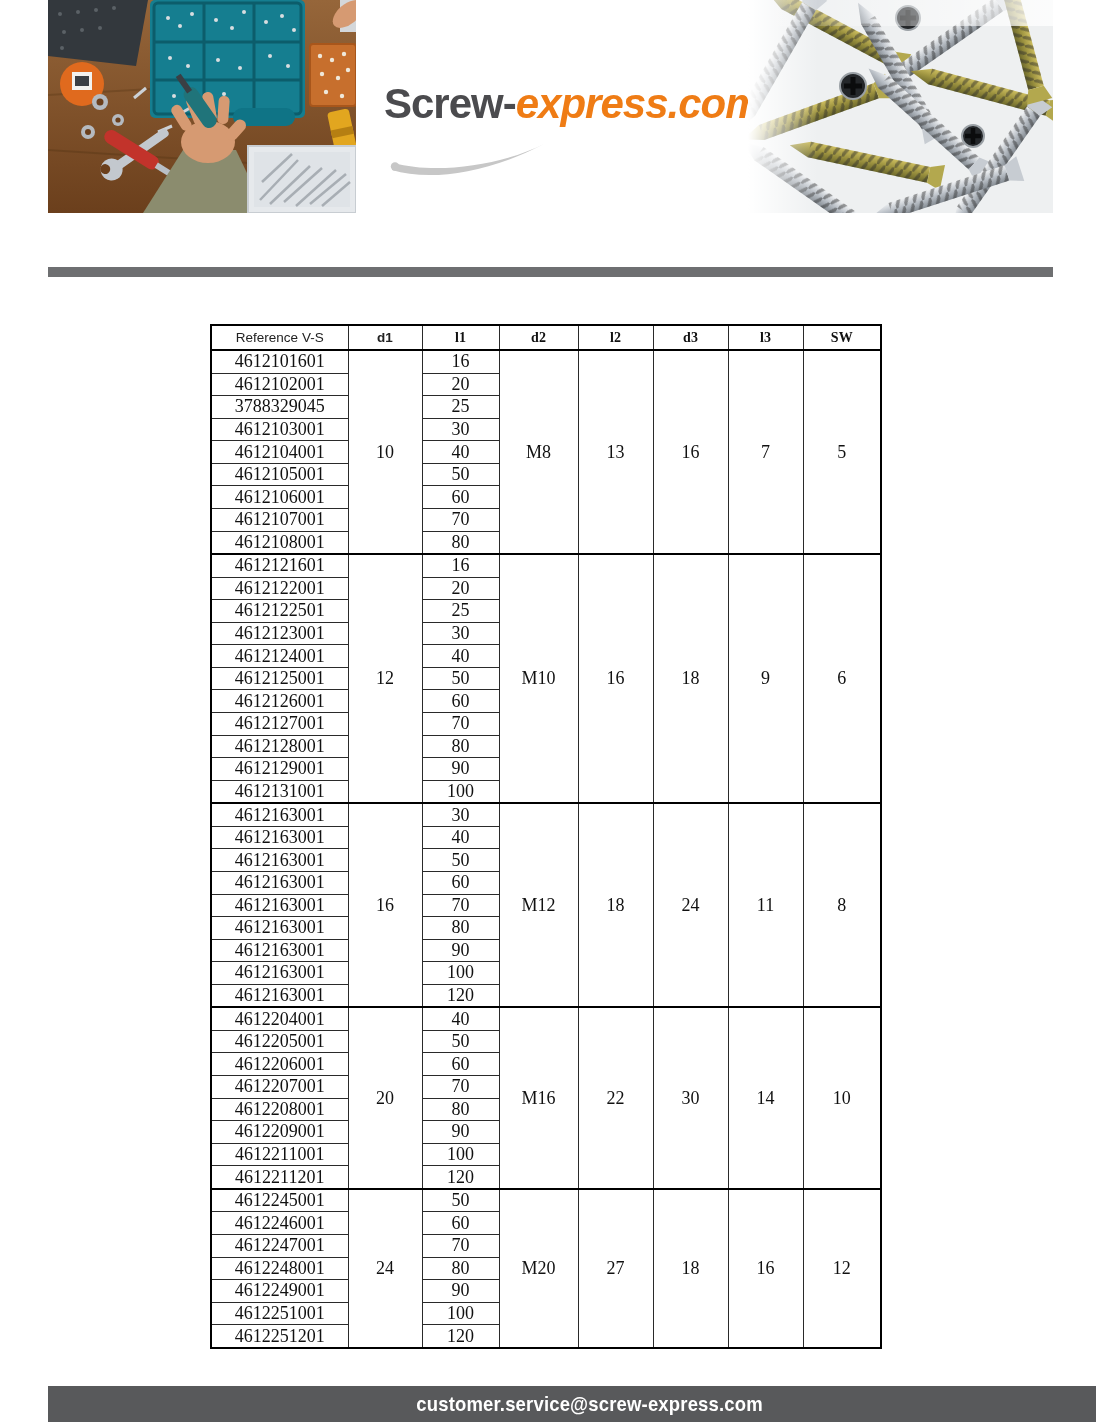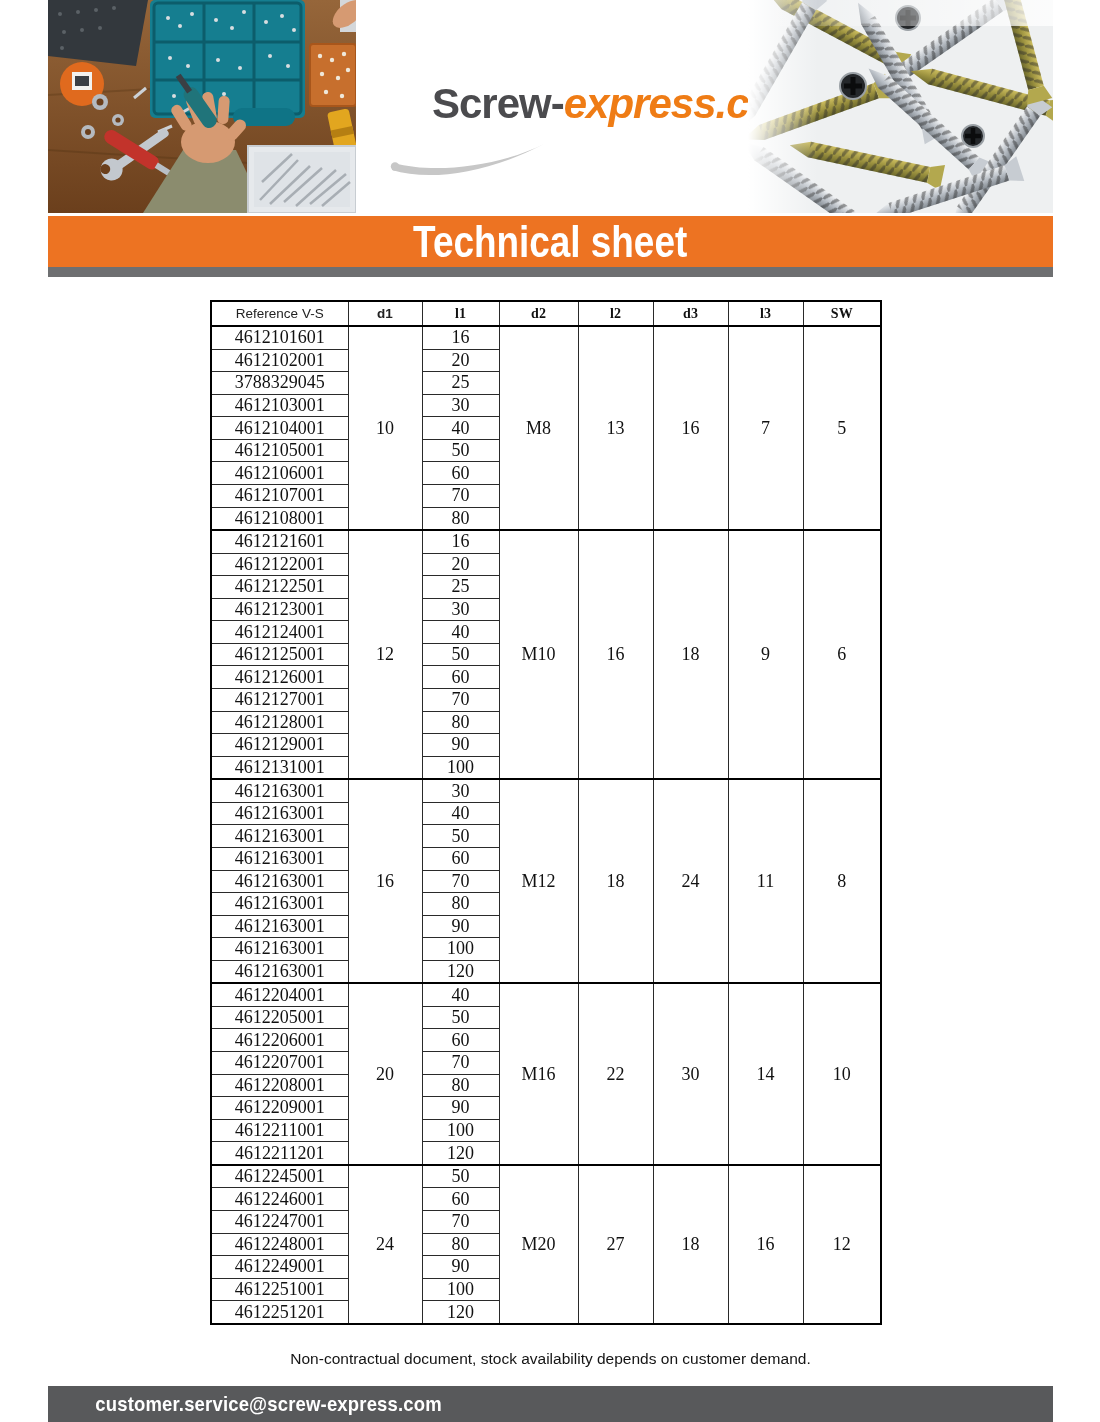--- a/index.html
+++ b/index.html
@@ -10,21 +10,21 @@
   
   .photo{position:absolute;top:0;overflow:hidden;}
   #left-photo{left:48px;width:308px;height:213px;}
   #right-photo{left:748px;width:305px;height:213px;}
   .photo svg{display:block;}
   
   #logo{
     position:absolute;left:384px;top:80px;width:360px;height:60px;
     font-size:42px;font-weight:bold;letter-spacing:-1px;white-space:nowrap;
   }
-  #logo .p1{color:#4b4b4e;margin-left:48px;}
+  #logo .p1{color:#4b4b4e;}
   #logo .p2{color:#ef7c15;font-style:italic;text-align:right;}
   #logo-swoosh{position:absolute;left:388px;top:140px;}
   
   #banner{
     position:absolute;left:48px;top:216px;width:1005px;height:51px;
     background:#ed7322;text-align:center;
   }
   #banner .title{
     display:inline-block;line-height:51px;color:#ffffff;font-weight:bold;
     font-size:45px;letter-spacing:0px;transform:scaleX(0.82);transform-origin:center;
@@ -32,39 +32,41 @@
   }
   #banner-underline{
     position:absolute;left:48px;top:267px;width:1005px;height:10px;background:#6e6f71;
   }
   
   #table-wrap{position:absolute;left:210px;top:300px;width:670px;height:1025px;}
   table.spec{
     border-collapse:collapse;table-layout:fixed;width:670px;height:1025px;
     font-family:"Liberation Serif", serif;font-size:18px;color:#111111;
     border:2px solid #000000;
+    margin-top:24px;
   }
   table.spec th, table.spec td{
     border:1.5px solid #2a2a2a;text-align:center;vertical-align:middle;padding:0;
     overflow:hidden;white-space:nowrap;
   }
   table.spec thead th{height:23px;border-bottom:2px solid #000;}
   th.h-serif{font-family:"Liberation Serif", serif;font-weight:bold;font-size:14px;}
   th.h-sans{font-family:"Liberation Sans", sans-serif;font-weight:400;font-size:13.5px;color:#222;}
   th.h-ref{text-align:right;padding-right:2px;}
   th.h-d1{text-align:left;padding-left:3px;font-weight:bold;}
   tr.group-start td{border-top:2.4px solid #000000;}
   
   #footer-note{
     position:absolute;left:48px;top:1350px;width:1005px;text-align:center;
     font-size:15.5px;color:#141414;font-family:"Liberation Sans", sans-serif;
   }
   #footer-bar{
     position:absolute;left:48px;top:1386px;width:1005px;height:36px;background:#58595b;
-    text-align:left;
+    text-align:center;
+    padding-left:43px;
   }
   #footer-bar .email{
     display:inline-block;margin-right:56px;line-height:36px;color:#ffffff;
     font-weight:bold;font-size:21px;transform:scaleX(0.88);transform-origin:right center;
     font-family:"Liberation Sans", sans-serif;letter-spacing:0.2px;
   }
 </style>
 </head>
 <body>
 
@@ -284,23 +286,20 @@
         <line x1="105" y1="77" x2="105" y2="95" stroke="#0b0c0d" stroke-width="5"></line>
         <circle cx="225" cy="136" r="11" fill="#24272a" stroke="#9aa0a5" stroke-width="2"></circle>
         <line x1="217" y1="136" x2="233" y2="136" stroke="#0b0c0d" stroke-width="4.5"></line>
         <line x1="225" y1="128" x2="225" y2="144" stroke="#0b0c0d" stroke-width="4.5"></line>
       </g>
       <rect x="0" y="0" width="70" height="213" fill="url(#fadeL)"></rect>
       <rect x="0" y="0" width="305" height="26" fill="url(#fadeL)" transform="translate(305,26) rotate(180)" opacity="0.8"></rect>
     </svg>
   </div>
 
-  <div id="banner">
-    <span class="title">Technical sheet</span>
-  </div>
   <div id="banner-underline"></div>
 
   <div id="table-wrap">
     <table class="spec">
       <colgroup>
         <col style="width:137px">
           <col style="width:74px">
           <col style="width:77px">
           <col style="width:79px">
         <col style="width:75px">
@@ -524,18 +523,17 @@
             <td>100</td>
           </tr>
           <tr>
             <td>4612251201</td>
             <td>120</td>
           </tr>
         </tbody>
     </table>
   </div>
 
-  <div id="footer-note">Non-contractual document, stock availability depends on customer demand.</div>
   <div id="footer-bar">
     <span class="email">customer.service@screw-express.com</span>
   </div>
 
 </div>
 
 </body></html>

